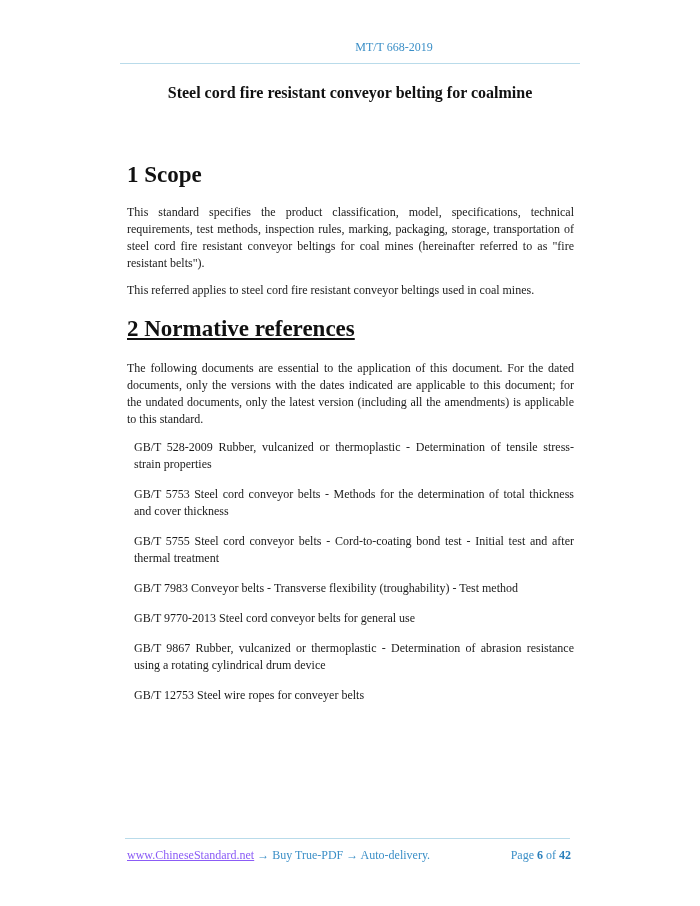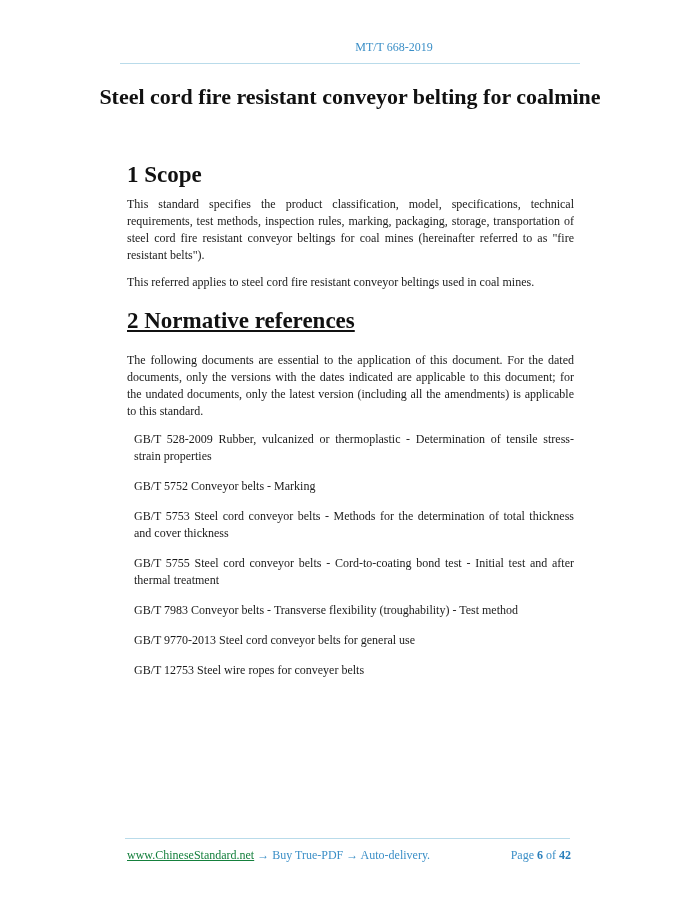--- a/index.html
+++ b/index.html
@@ -32,21 +32,21 @@
       width: 460px;
       height: 1px;
       background: #b9dbea;
     }
     .doc-title {
       position: absolute;
       top: 84px;
       left: 0;
       width: 700px;
       text-align: center;
-      font-size: 22px;
+      font-size: 16px;
       font-weight: bold;
       color: #111;
     }
     .content {
       position: absolute;
       left: 127px;
       top: 160px;
       width: 447px;
     }
     h2 {
@@ -55,21 +55,21 @@
       margin: 0;
       color: #111;
     }
     .para {
       font-size: 12px;
       line-height: 17px;
       text-align: justify;
       margin: 0;
     }
     .sec1-title { margin-top: 2px; }
-    .sec1-p1 { margin-top: 8px; }
+    .sec1-p1 { margin-top: 16px; }
     .sec1-p2 { margin-top: 10px; }
     .sec2-title { margin-top: 17px; text-decoration: underline; }
     .sec2-p1 { margin-top: 18px; }
     .ref-list {
       margin: 0;
       padding: 0;
       list-style: none;
     }
     .ref-item {
       font-size: 12px;
@@ -89,21 +89,21 @@
     }
     .footer {
       position: absolute;
       top: 848px;
       left: 127px;
       width: 444px;
       font-size: 12px;
       color: #3b8fc7;
     }
     .footer-left { position: absolute; left: 0; top: 0; white-space: nowrap; }
-    .footer-link { color: #15803d; text-decoration: underline; }
+    .footer-link { color: #8b5cf6; text-decoration: underline; }
     .footer-right { position: absolute; right: 0; top: 0; white-space: nowrap; }
     .footer-right b { font-weight: bold; color: #2a7fbb; }
   </style>
 </head>
 <body>
 
 <div class="header-code">MT/T 668-2019</div>
 <div class="header-rule"></div>
 
 <div class="doc-title">Steel cord fire resistant conveyor belting for coalmine</div>
@@ -113,25 +113,25 @@
     <h2 class="sec1-title">1 Scope</h2>
     <p class="para sec1-p1">This standard specifies the product classification, model, specifications, technical requirements, test methods, inspection rules, marking, packaging, storage, transportation of steel cord fire resistant conveyor beltings for coal mines (hereinafter referred to as "fire resistant belts").</p>
     <p class="para sec1-p2">This referred applies to steel cord fire resistant conveyor beltings used in coal mines.</p>
   </section>
 
   <section>
     <h2 class="sec2-title">2 Normative references</h2>
     <p class="para sec2-p1">The following documents are essential to the application of this document. For the dated documents, only the versions with the dates indicated are applicable to this document; for the undated documents, only the latest version (including all the amendments) is applicable to this standard.</p>
     <ul class="ref-list">
       <li class="ref-item">GB/T 528-2009 Rubber, vulcanized or thermoplastic - Determination of tensile stress-strain properties</li>
-      <li class="ref-item">GB/T 5752 Conveyor belts - Marking</li>
       <li class="ref-item">GB/T 5753 Steel cord conveyor belts - Methods for the determination of total thickness and cover thickness</li>
       <li class="ref-item">GB/T 5755 Steel cord conveyor belts - Cord-to-coating bond test - Initial test and after thermal treatment</li>
       <li class="ref-item">GB/T 7983 Conveyor belts - Transverse flexibility (troughability) - Test method</li>
       <li class="ref-item">GB/T 9770-2013 Steel cord conveyor belts for general use</li>
+      <li class="ref-item">GB/T 9867 Rubber, vulcanized or thermoplastic - Determination of abrasion resistance using a rotating cylindrical drum device</li>
       <li class="ref-item">GB/T 12753 Steel wire ropes for conveyer belts</li>
     </ul>
   </section>
 </div>
 
 <div class="footer-rule"></div>
 <div class="footer">
   <span class="footer-left">
     <a class="footer-link">www.ChineseStandard.net</a><span> → Buy True-PDF → Auto-delivery.</span>
   </span>

